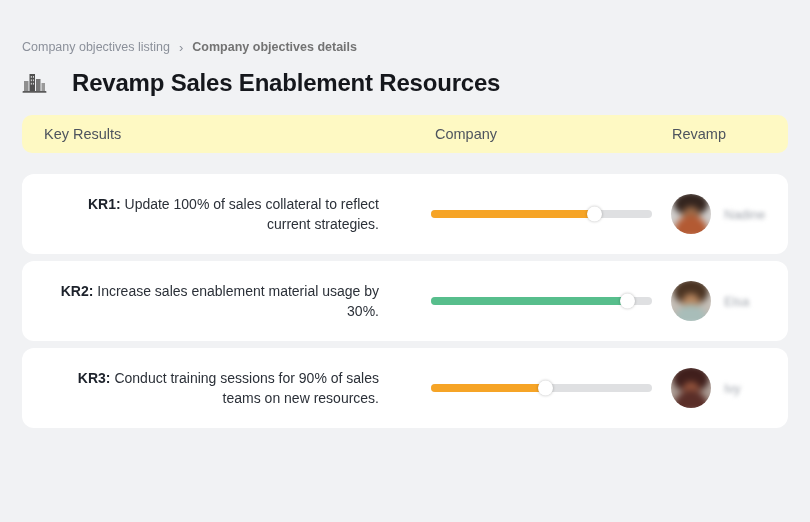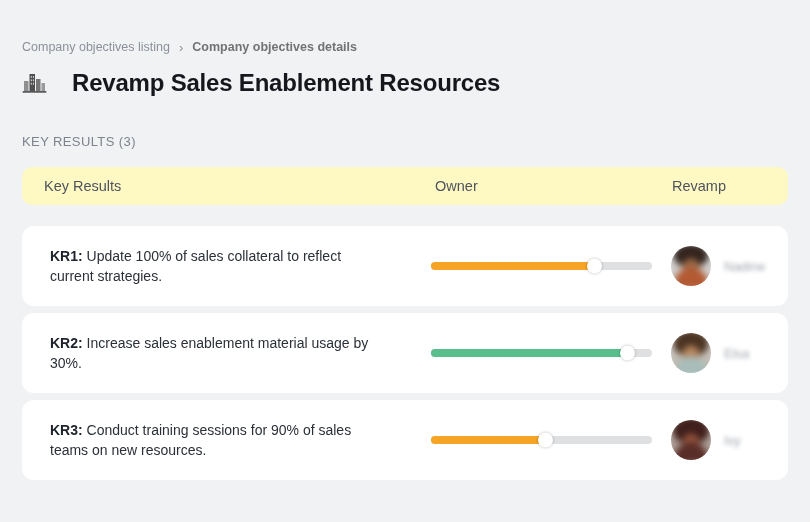--- a/index.html
+++ b/index.html
@@ -33,21 +33,21 @@
     font-size:14.5px; color:#4e545e; font-weight:500;
   }
   .th-key { padding-left:22px; }
   .th-status { padding-left:26px; }
   .th-owner { padding-left:21px; }
 
   .rows { margin-top:21px; display:flex; flex-direction:column; gap:7px; }
   .row-card {
     background:#ffffff; border-radius:12px; height:80px; cursor:pointer;
   }
-  .kr-cell { padding-left:28px; padding-right:30px; font-size:14px; line-height:1.45; color:#2b3038; }
+  .kr-cell { padding-left:28px; padding-right:30px; font-size:14px; line-height:1.45; color:#2b3038;text-align:right; }
   .kr-id { font-weight:700; color:#1d222b; }
 
   .status-cell { padding-left:22px; }
   .bar-track { position:relative; width:221px; height:8px; background:#dfe0e2; border-radius:4px; }
   .bar-fill { position:relative; height:8px; border-radius:4px; }
   .bar-thumb {
     position:absolute; right:-7px; top:50%; transform:translateY(-50%);
     width:15px; height:15px; background:#ffffff; border-radius:50%;
     box-shadow:0 0 3px rgba(0,0,0,0.28);
   }
@@ -101,25 +101,24 @@
         <rect x="8.8" y="11.8" width="1.1" height="1.8" fill="#cfcfcf"></rect>
         <rect x="10.9" y="11.8" width="1.1" height="1.8" fill="#cfcfcf"></rect>
         <rect x="14" y="8" width="4.5" height="12" fill="#777777"></rect>
         <rect x="19.5" y="12" width="3.5" height="8" fill="#9a9a9a"></rect>
         <rect x="0.5" y="20" width="24" height="1.8" rx="0.9" fill="#5a5a5a"></rect>
       </svg>
     </span>
     <h1 class="page-title">Revamp Sales Enablement Resources</h1>
   </div>
 
-  <div class="section-label">KEY RESULTS (3)</div>
 
   <div class="table-header grid-cols">
     <div class="th-key">Key Results</div>
-    <div class="th-status">Owner</div>
+    <div class="th-status">Company</div>
     <div class="th-owner">Revamp</div>
   </div>
 
   <div class="rows">
 
     <div class="row-card grid-cols">
       <div class="kr-cell">
         <span class="kr-id">KR1:</span>
         <span>Update 100% of sales collateral to reflect current strategies.</span>
       </div>

